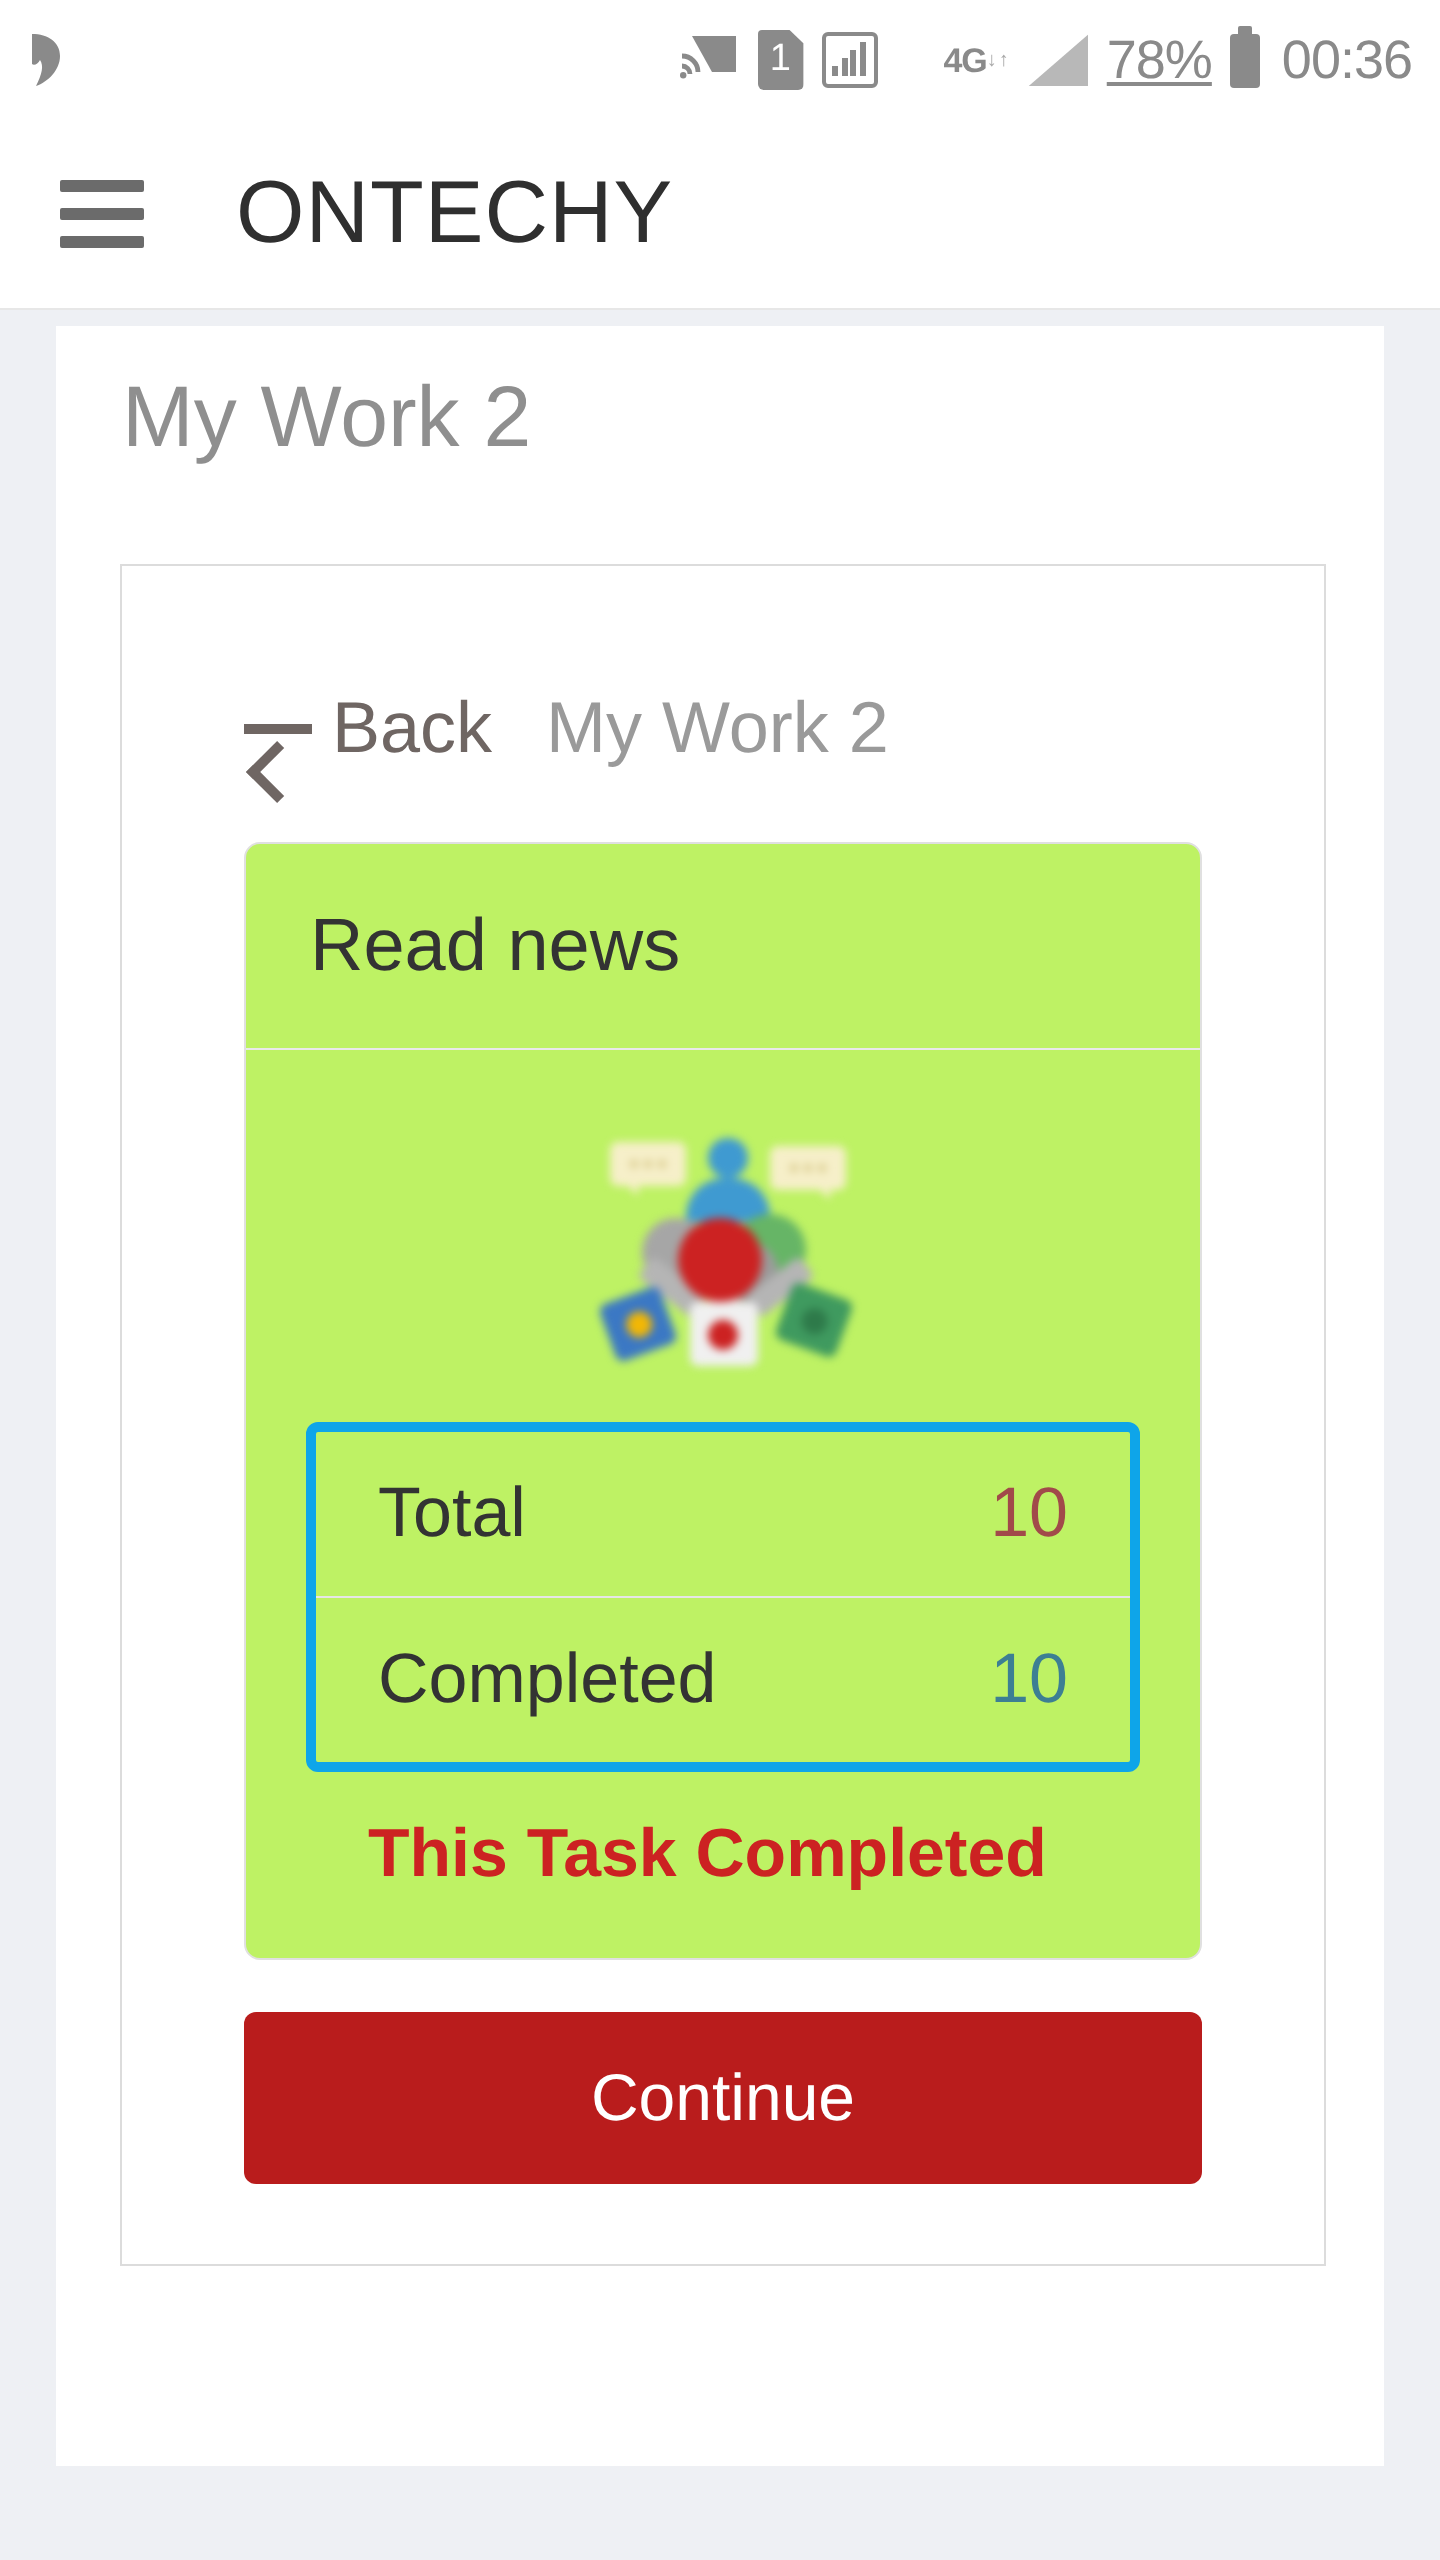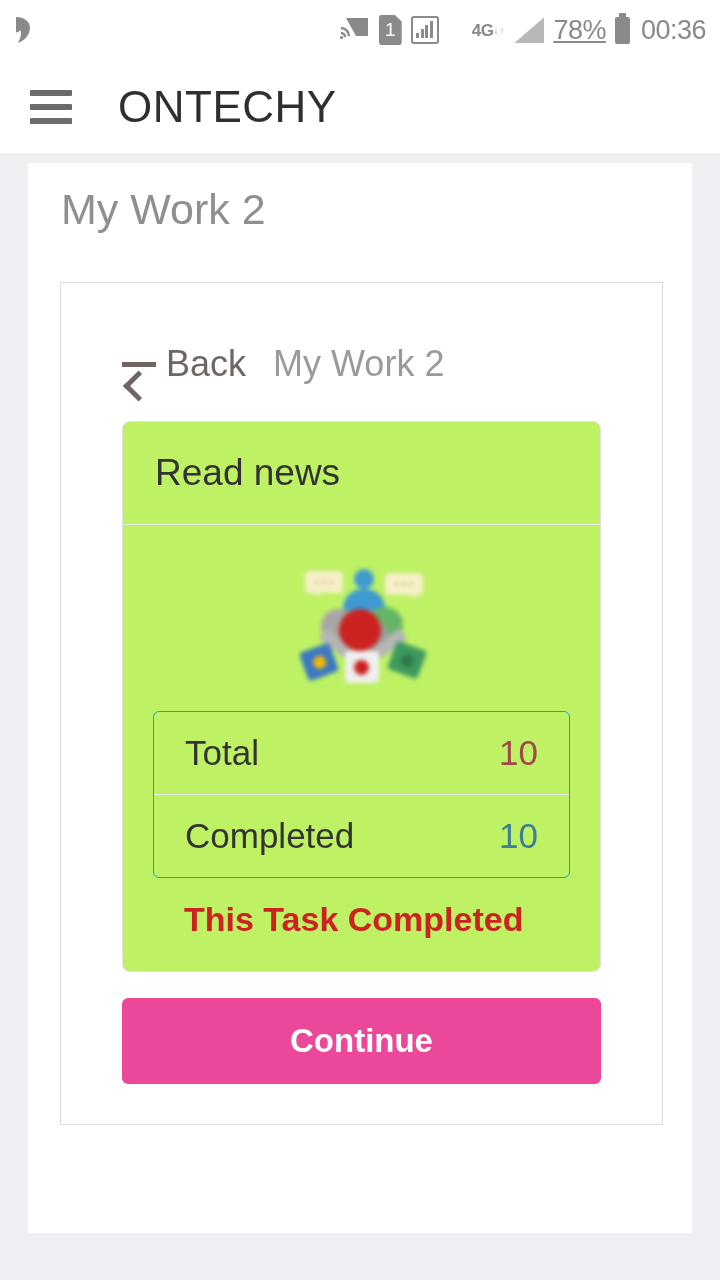--- a/index.html
+++ b/index.html
@@ -312,21 +312,21 @@
   .sq-green i { width:13px;height:13px;border-radius:50%;background:#2e7a4a; display:block;}
   .sq-white {
     left: 48px; top: 92px; width: 34px; height: 32px;
     background:#f0f0f0; border-radius:4px;
     display:flex; align-items:center; justify-content:center;
   }
   .sq-white i { width:15px;height:15px;border-radius:50%;background:#cc2222; display:block;}
 
   
   .stats-table {
-    border: 1px solid #0ea5e9;
+    border: 5px solid #0ea5e9;
     border-radius: 6px;
     overflow: hidden;
   }
   .stat-row {
     display: flex;
     align-items: center;
     justify-content: space-between;
     padding: 21px 31px 21px 31px;
     border-bottom: 1px solid #e6e6e6;
   }
@@ -485,18 +485,18 @@
               <span class="stat-value" style="color: rgb(61, 127, 147);">10</span>
             </div>
           </div>
 
           <div class="task-status" style="color: rgb(204, 34, 34);">This Task Completed</div>
 
         </div>
       </div>
 
       <div class="continue-wrap">
-        <button class="continue-btn" style="background: #ec4899; font-weight: bold;">Continue</button>
+        <button class="continue-btn" style="background: #b91c1c;">Continue</button>
       </div>
 
     </div>
   </div>
 </div>
 
 </body></html>

